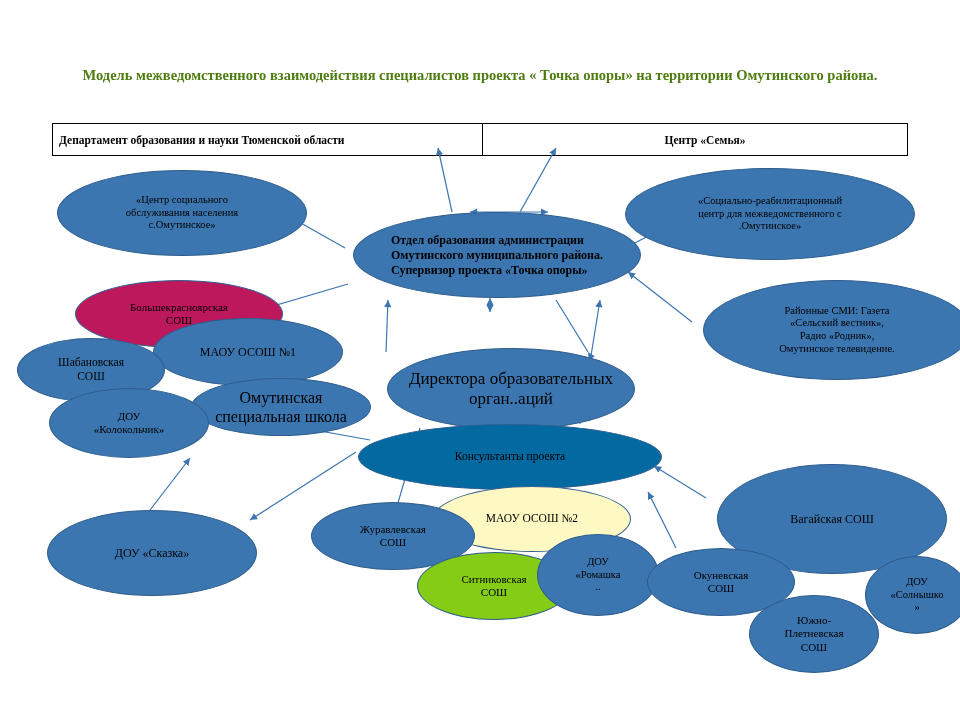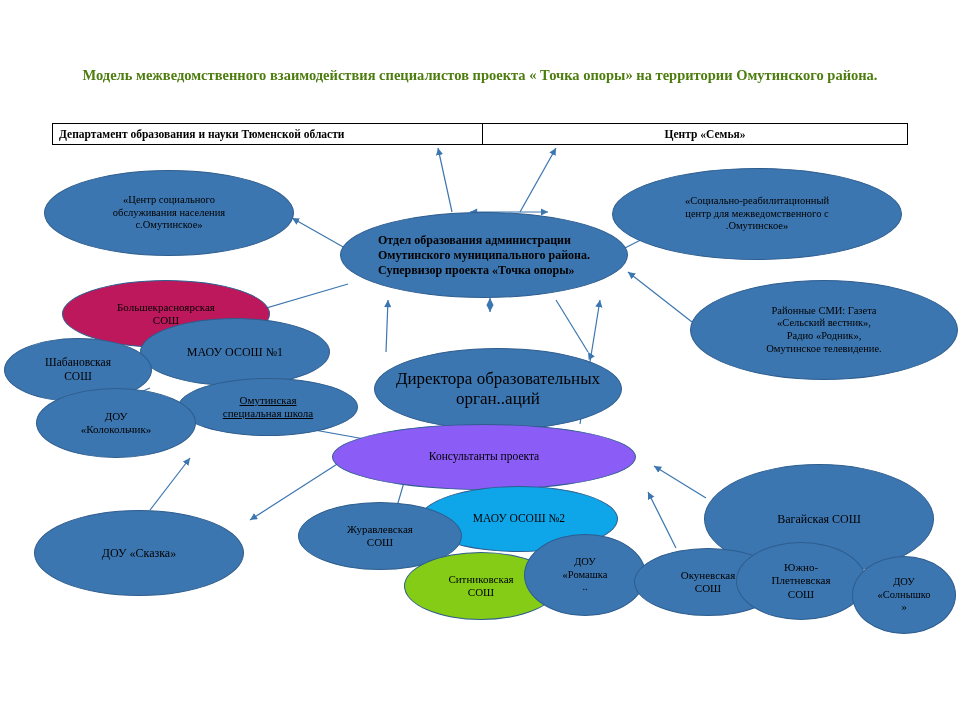--- a/index.html
+++ b/index.html
@@ -25,21 +25,21 @@
     font-weight: bold;
     font-size: 14.5px;
     line-height: 1.35;
     color: #4d7c0f;
   }
   .header-table {
     position: absolute;
     left: 52px;
     top: 123px;
     width: 856px;
-    height: 22px;
+    height: 33px;
     box-sizing: border-box;
     border: 1px solid #000;
     display: flex;
     gap: 20px;
   }
   .header-cell {
     box-sizing: border-box;
     display: flex;
     align-items: center;
     font-weight: bold;
@@ -69,20 +69,21 @@
     border-radius: 50%;
     background: #3C76B0;
     border: 1px solid #2E5D8E;
     display: flex;
     align-items: center;
     justify-content: center;
     text-align: center;
     color: #000000;
     font-family: "Liberation Serif", serif;
     overflow: hidden;
+    margin-left: 13px;
   }
   .node .lbl {
     display: block;
     padding: 0 8px;
     line-height: 1.2;
     white-space: pre-line;
   }
   .node.center {
     background: #3C76B0;
   }
@@ -180,35 +181,35 @@
 СОШ</span>
       </div>
       <div class="node" style="left: 140px; top: 318px; width: 190px; height: 68px; background: rgb(60, 118, 176);">
         <span class="lbl" style="font-size: 12px;">МАОУ ОСОШ №1</span>
       </div>
       <div class="node" style="left: 4px; top: 338px; width: 148px; height: 64px; background: rgb(60, 118, 176);">
         <span class="lbl" style="font-size: 11.5px;">Шабановская
 СОШ</span>
       </div>
       <div class="node" style="left: 178px; top: 378px; width: 180px; height: 58px; background: rgb(60, 118, 176);">
-        <span class="lbl" style="font-size: 11px; text-decoration: underline;">Омутинская
+        <span class="lbl" style="font-size: 16px;">Омутинская
 специальная школа</span>
       </div>
       <div class="node" style="left: 36px; top: 388px; width: 160px; height: 70px; background: rgb(60, 118, 176);">
         <span class="lbl" style="font-size: 11px;">ДОУ
 «Колокольчик»</span>
       </div>
       <div class="node" style="left: 374px; top: 348px; width: 248px; height: 82px; background: rgb(60, 118, 176);">
         <span class="lbl" style="font-size: 17px;">Директора образовательных
 орган..аций</span>
       </div>
-      <div class="node" style="left: 332px; top: 424px; width: 304px; height: 66px; background: #8b5cf6;">
+      <div class="node" style="left: 345px; top: 424px; width: 304px; height: 66px; background: #0369a1;">
         <span class="lbl" style="font-size: 11.5px;">Консультанты проекта</span>
       </div>
-      <div class="node" style="left: 420px; top: 486px; width: 198px; height: 66px; background: #0ea5e9;">
+      <div class="node" style="left: 420px; top: 486px; width: 198px; height: 66px; background: #fef9c3;">
         <span class="lbl" style="font-size: 11.5px;">МАОУ ОСОШ №2</span>
       </div>
       <div class="node" style="left: 704px; top: 464px; width: 230px; height: 110px; background: rgb(60, 118, 176);">
         <span class="lbl" style="font-size: 12px;">Вагайская СОШ</span>
       </div>
       <div class="node" style="left: 34px; top: 510px; width: 210px; height: 86px; background: rgb(60, 118, 176);">
         <span class="lbl" style="font-size: 12px;">ДОУ «Сказка»</span>
       </div>
       <div class="node" style="left: 298px; top: 502px; width: 164px; height: 68px; background: rgb(60, 118, 176);">
         <span class="lbl" style="font-size: 11px;">Журавлевская
@@ -220,21 +221,21 @@
       </div>
       <div class="node" style="left: 524px; top: 534px; width: 122px; height: 82px; background: rgb(60, 118, 176);">
         <span class="lbl" style="font-size: 10.5px;">ДОУ
 «Ромашка
 ..</span>
       </div>
       <div class="node" style="left: 634px; top: 548px; width: 148px; height: 68px; background: rgb(60, 118, 176);">
         <span class="lbl" style="font-size: 11px;">Окуневская
 СОШ</span>
       </div>
-      <div class="node" style="left: 736px; top: 542px; width: 130px; height: 78px; background: rgb(60, 118, 176);">
+      <div class="node" style="left: 736px; top: 595px; width: 130px; height: 78px; background: rgb(60, 118, 176);">
         <span class="lbl" style="font-size: 11px;">Южно-
 Плетневская
 СОШ</span>
       </div>
       <div class="node" style="left: 852px; top: 556px; width: 104px; height: 78px; background: rgb(60, 118, 176);">
         <span class="lbl" style="font-size: 10.5px;">ДОУ
 «Солнышко
 »</span>
       </div>
     </div>

